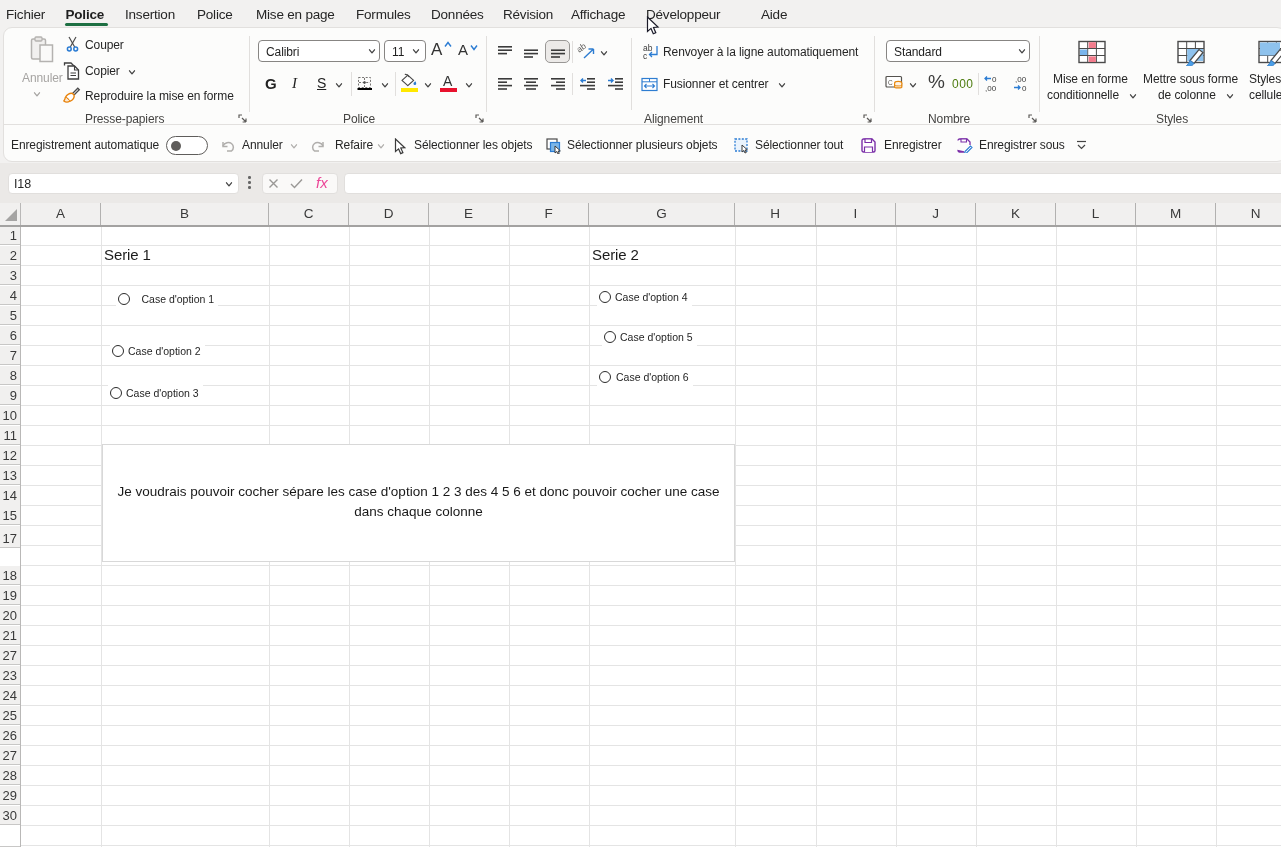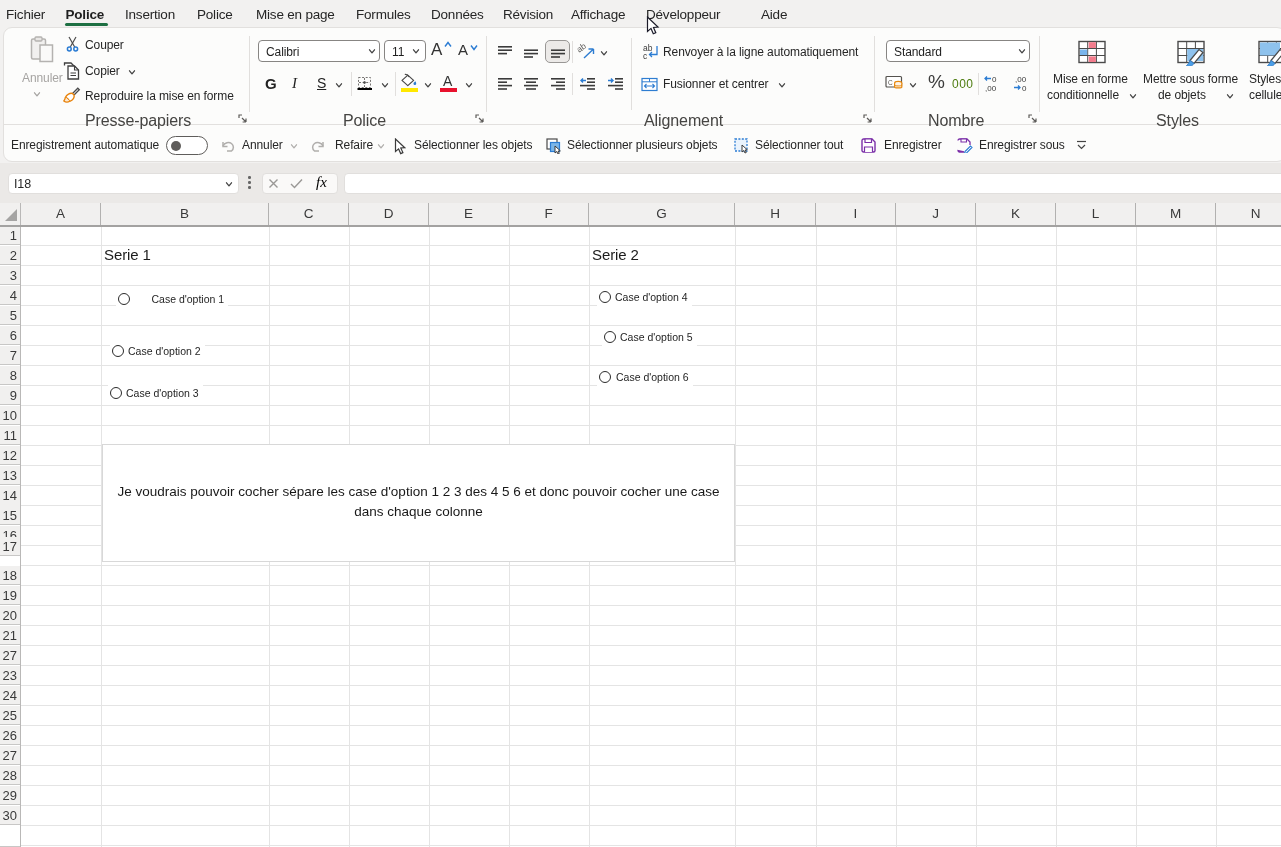--- a/index.html
+++ b/index.html
@@ -5,21 +5,21 @@
 body{font-family:"Liberation Sans",sans-serif;background:#fff;position:relative}
 .topbg{position:absolute;top:0;left:0;width:1281px;height:163px;background:#f2f1f0}
 .abs{position:absolute}
 .tabs{position:absolute;top:0;left:0;width:1281px;height:27px;background:#f2f1f0;z-index:2}
 .tab{position:absolute;top:0;height:27px;line-height:29px;font-size:13.5px;color:#262626;letter-spacing:-0.2px;white-space:nowrap}
 .tab.active{font-weight:700;color:#1f1f1f}
 .underline{position:absolute;top:23px;height:2.5px;background:#1d6f42;border-radius:2px}
 .ribbon{position:absolute;top:27px;left:3px;width:1283px;height:135px;background:#fcfcfb;border:1px solid #e2e0de;border-radius:9px;box-shadow:none}
 .rdiv{position:absolute;top:124px;left:3px;width:1278px;height:1px;background:#e2e0de}
 .gsep{position:absolute;width:1px;background:#e1dfdd;top:9px;height:80px}
-.glabel{position:absolute;font-size:16px;color:#454442;letter-spacing:-0.1px;top:86px;white-space:nowrap}
+.glabel{position:absolute;font-size:12px;color:#454442;letter-spacing:-0.1px;top:86px;white-space:nowrap}
 .rtext{position:absolute;font-size:12px;color:#262626;letter-spacing:-0.1px;white-space:nowrap}
 .rgray{color:#a6a4a2}
 .combo{position:absolute;height:22px;background:#fff;border:1px solid #878583;border-radius:4px;font-size:12px;color:#1f1f1f}
 .combo span{position:absolute;left:7px;top:4px;letter-spacing:-0.1px}
 .qat{position:absolute;font-size:12px;color:#262626;letter-spacing:-0.1px;white-space:nowrap}
 .formularow{position:absolute;top:163px;left:0;width:1281px;height:40px;background:#ebe9e7}
 .fbox{position:absolute;background:#fff;border:1px solid #e1dfdd;border-radius:4px}
 .grid{position:absolute;top:203px;left:0;width:1281px;height:644px;background:#fff}
 .hline{position:absolute;left:21px;width:1260px;height:1px;background:#e4e4e4}
 .vline{position:absolute;top:21.5px;width:1px;height:622.5px;background:#e4e4e4}
@@ -276,21 +276,21 @@
     <path d="M1.5 2.8 L4.0 5.8 L6.5 2.8" stroke="#444" stroke-width="1.3" stroke-linecap="round" stroke-linejoin="round"></path>
   </svg>
 <svg class="ic" style="left:1177px;top:39px" width="28" height="27" viewBox="0 0 28 24" fill="none">
     <rect x="1" y="1" width="26" height="21" stroke="#4a4a4a" stroke-width="1.4" fill="#fff"></rect>
     <path d="M1 8 H27 M1 15 H27 M9.7 1 V22 M18.4 1 V22" stroke="#4a4a4a" stroke-width="1"></path>
     <rect x="10.2" y="8.5" width="16" height="12" fill="#8ec2ed"></rect>
     <path d="M13 20 L22 9 L26 12 L17 23 Z" fill="#fff" stroke="#4a4a4a" stroke-width="1.2"></path>
     <path d="M13 20 L17 23 C15 26 12 26.5 9.5 25 C11.5 23.5 12 22 13 20 Z" fill="#4a9fe8" stroke="#3b7fc4" stroke-width="1"></path>
   </svg>
 <div class="rtext" style="left:1143px;top:72px">Mettre sous forme</div>
-<div class="rtext" style="left:1158px;top:88px">de objets</div>
+<div class="rtext" style="left:1158px;top:88px">de colonne</div>
 <svg class="ic" style="left:1226px;top:92px" width="8" height="8" viewBox="0 0 8 8" fill="none">
     <path d="M1.5 2.8 L4.0 5.8 L6.5 2.8" stroke="#444" stroke-width="1.3" stroke-linecap="round" stroke-linejoin="round"></path>
   </svg>
 <svg class="ic" style="left:1258px;top:39px" width="28" height="27" viewBox="0 0 28 24" fill="none">
     <rect x="1" y="1" width="26" height="21" stroke="#4a4a4a" stroke-width="1.4" fill="#fff"></rect>
     <path d="M1 8 H27 M1 15 H27 M9.7 1 V22 M18.4 1 V22" stroke="#4a4a4a" stroke-width="1"></path>
     <rect x="2" y="2" width="20" height="13" fill="#8ec2ed"></rect>
     <path d="M13 20 L22 9 L26 12 L17 23 Z" fill="#fff" stroke="#4a4a4a" stroke-width="1.2"></path>
     <path d="M13 20 L17 23 C15 26 12 26.5 9.5 25 C11.5 23.5 12 22 13 20 Z" fill="#4a9fe8" stroke="#3b7fc4" stroke-width="1"></path>
   </svg>
@@ -357,21 +357,21 @@
     <div style="width:2.5px;height:2.5px;border-radius:50%;background:#666;margin-bottom:2.5px"></div>
     <div style="width:2.5px;height:2.5px;border-radius:50%;background:#666"></div>
   </div>
 <div class="fbox" style="left:262px;top:173px;width:76px;height:21px;background:#faf9f8"></div>
 <svg class="ic" style="left:268px;top:178px" width="11" height="11" viewBox="0 0 11 11" fill="none">
     <path d="M1.5 1.5 L9.5 9.5 M9.5 1.5 L1.5 9.5" stroke="#9a9896" stroke-width="1.4"></path>
   </svg>
 <svg class="ic" style="left:290px;top:178px" width="13" height="11" viewBox="0 0 13 11" fill="none">
     <path d="M1 6 L4.5 9.5 L12 1.5" stroke="#9a9896" stroke-width="1.4" fill="none"></path>
   </svg>
-<div class="abs" style="left:316px;top:174px;font-family:Liberation Serif, serif;font-style:italic;font-size:15px;color:#000000;z-index:3">fx</div>
+<div class="abs" style="left:316px;top:174px;font-family:Liberation Sans, sans-serif;font-style:italic;font-size:15px;color:#ec4899;z-index:3">fx</div>
 <div class="fbox" style="left:344px;top:173px;width:941px;height:21px"></div>
 <div class="grid">
     <div class="hline" style="top:41.5px"></div>
     <div class="hline" style="top:61.5px"></div>
     <div class="hline" style="top:81.5px"></div>
     <div class="hline" style="top:101.5px"></div>
     <div class="hline" style="top:121.5px"></div>
     <div class="hline" style="top:141.5px"></div>
     <div class="hline" style="top:161.5px"></div>
     <div class="hline" style="top:181.5px"></div>
@@ -437,21 +437,21 @@
     <div class="rowhdr" style="top:142.5px;height:19.0px">7</div>
     <div class="rowhdr" style="top:162.5px;height:19.0px">8</div>
     <div class="rowhdr" style="top:182.5px;height:19.0px">9</div>
     <div class="rowhdr" style="top:202.5px;height:19.0px">10</div>
     <div class="rowhdr" style="top:222.5px;height:19.0px">11</div>
     <div class="rowhdr" style="top:242.5px;height:19.0px">12</div>
     <div class="rowhdr" style="top:262.5px;height:19.0px">13</div>
     <div class="rowhdr" style="top:282.5px;height:36px">14</div>
     <div class="rowhdr" style="top:302.5px;height:19.0px">15</div>
     <div class="rowhdr" style="top:322.5px;height:19.0px">16</div>
-    <div class="rowhdr" style="top:334px;height:19.0px">17</div>
+    <div class="rowhdr" style="top:326px;height:19.0px">17</div>
     <div class="rowhdr" style="top:362.5px;height:19.0px">18</div>
     <div class="rowhdr" style="top:382.5px;height:19.0px">19</div>
     <div class="rowhdr" style="top:402.5px;height:19.0px">20</div>
     <div class="rowhdr" style="top:422.5px;height:19.0px">21</div>
     <div class="rowhdr" style="top:442.5px;height:19.0px">27</div>
     <div class="rowhdr" style="top:462.5px;height:19.0px">23</div>
     <div class="rowhdr" style="top:482.5px;height:19.0px">24</div>
     <div class="rowhdr" style="top:502.5px;height:19.0px">25</div>
     <div class="rowhdr" style="top:522.5px;height:19.0px">26</div>
     <div class="rowhdr" style="top:542.5px;height:19.0px">27</div>
@@ -459,21 +459,21 @@
     <div class="rowhdr" style="top:582.5px;height:19.0px">29</div>
     <div class="rowhdr" style="top:602.5px;height:19.0px">30</div>
     <div class="rowhdr" style="top:651px;height:20px">31</div>
     <div class="rowhdr" style="top:642.5px;height:0.5px">32</div>
     <div class="abs" style="left:20px;top:21.5px;width:1px;height:622.5px;background:#b9b8b7"></div>
   </div>
 <div class="celltxt" style="left:104px;top:245.5px">Serie 1</div>
 <div class="celltxt" style="left:592px;top:245.5px">Serie 2</div>
 <div class="radio" style="left:115.5px;top:290.5px;height:17px;padding:0 4px 0 2px">
     <div class="c"></div>
-    <div class="t" style="margin-left:22px">Case d'option 1</div>
+    <div class="t" style="margin-left:12px">Case d'option 1</div>
   </div>
 <div class="radio" style="left:109.5px;top:342.5px;height:17px;padding:0 4px 0 2px">
     <div class="c"></div>
     <div class="t" style="margin-left:4.5px">Case d'option 2</div>
   </div>
 <div class="radio" style="left:107.5px;top:384.0px;height:17px;padding:0 4px 0 2px">
     <div class="c"></div>
     <div class="t" style="margin-left:4.5px">Case d'option 3</div>
   </div>
 <div class="radio" style="left:596.5px;top:288.5px;height:17px;padding:0 4px 0 2px">

